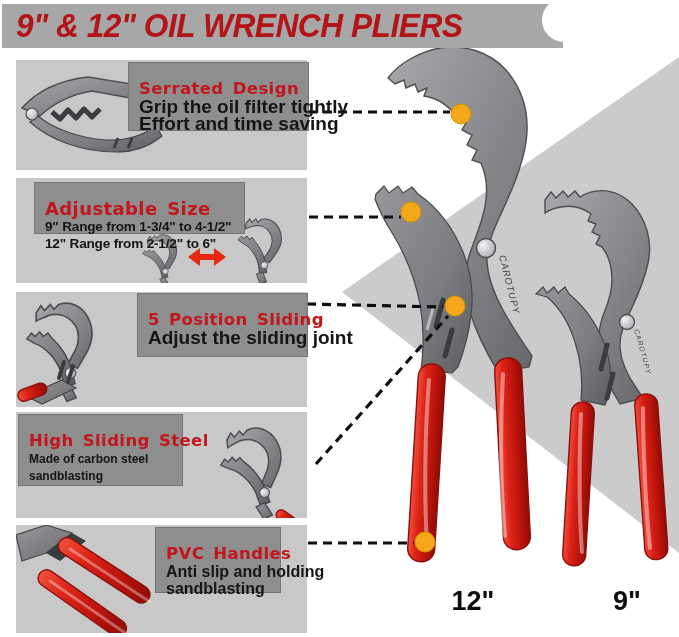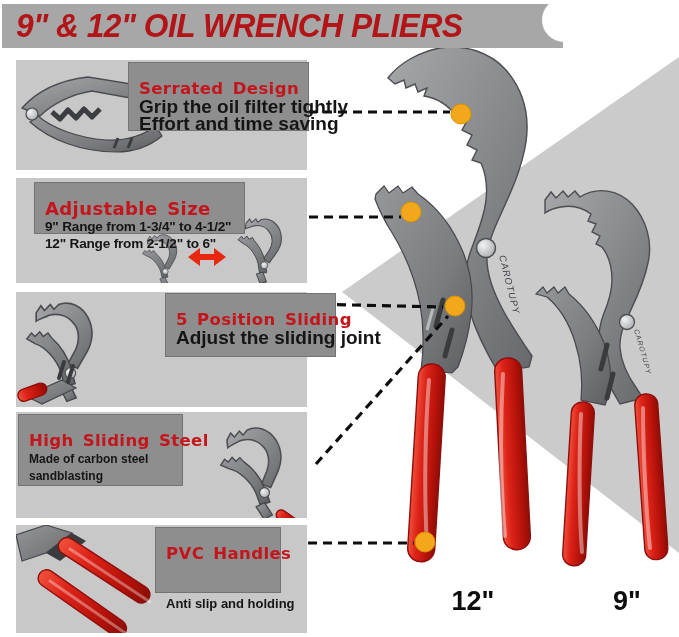--- a/index.html
+++ b/index.html
@@ -18,31 +18,31 @@
   .p1{left:16px;top:60px;width:291px;height:110px;}
   .p2{left:16px;top:178px;width:291px;height:105px;}
   .p3{left:16px;top:292px;width:291px;height:115px;}
   .p4{left:16px;top:412px;width:291px;height:106px;}
   .p5{left:16px;top:525px;width:291px;height:108px;}
   
   .box{position:absolute;background:var(--box-bg);border:1px solid #747474;box-sizing:border-box;
        padding:16px 8px 2px 10px;z-index:4;}
   .b1{left:128px;top:62px;width:181px;height:69px;}
   .b2{left:34px;top:182px;width:211px;height:52px;}
-  .b3{left:137px;top:293px;width:171px;height:64px;margin-left:28px;}
+  .b3{left:137px;top:293px;width:171px;height:64px;}
   .b4{left:18px;top:414px;width:165px;height:72px;}
   .b5{left:155px;top:527px;width:126px;height:66px;}
   .hd{font-family:"DejaVu Sans",sans-serif;font-weight:bold;font-size:16.5px;line-height:20px;
       color:var(--heading-red);letter-spacing:.4px;word-spacing:3px;white-space:nowrap;}
   .b2 .hd{font-size:18px;}
   .ln{font-family:"Liberation Sans",sans-serif;font-weight:bold;font-size:19px;line-height:16.5px;
       color:#151515;white-space:nowrap;}
   .b2 .ln{font-size:13.6px;letter-spacing:-.2px;}
   .b4 .ln{font-size:12px;}
-  .b5 .ln{font-size:13px;margin-top:32px;}
+  .b5 .ln{font-size:16px;}
   
   .size-label{position:absolute;z-index:2;font-family:"Liberation Sans",sans-serif;font-weight:bold;
       font-size:27px;color:#0d0d0d;text-align:center;}
   .sl12{left:438px;top:586px;width:70px;}
   .sl9{left:596px;top:586px;width:62px;}
   
   .art{position:absolute;left:0;top:0;z-index:1;}
   .metal{fill:url(#met);stroke:#4c4d51;stroke-width:1.4;}
   .metal2{fill:url(#met2);stroke:#46474b;stroke-width:1.2;}
   .redpart{fill:url(#redg);stroke:#8e0e0c;stroke-width:1.4;}

